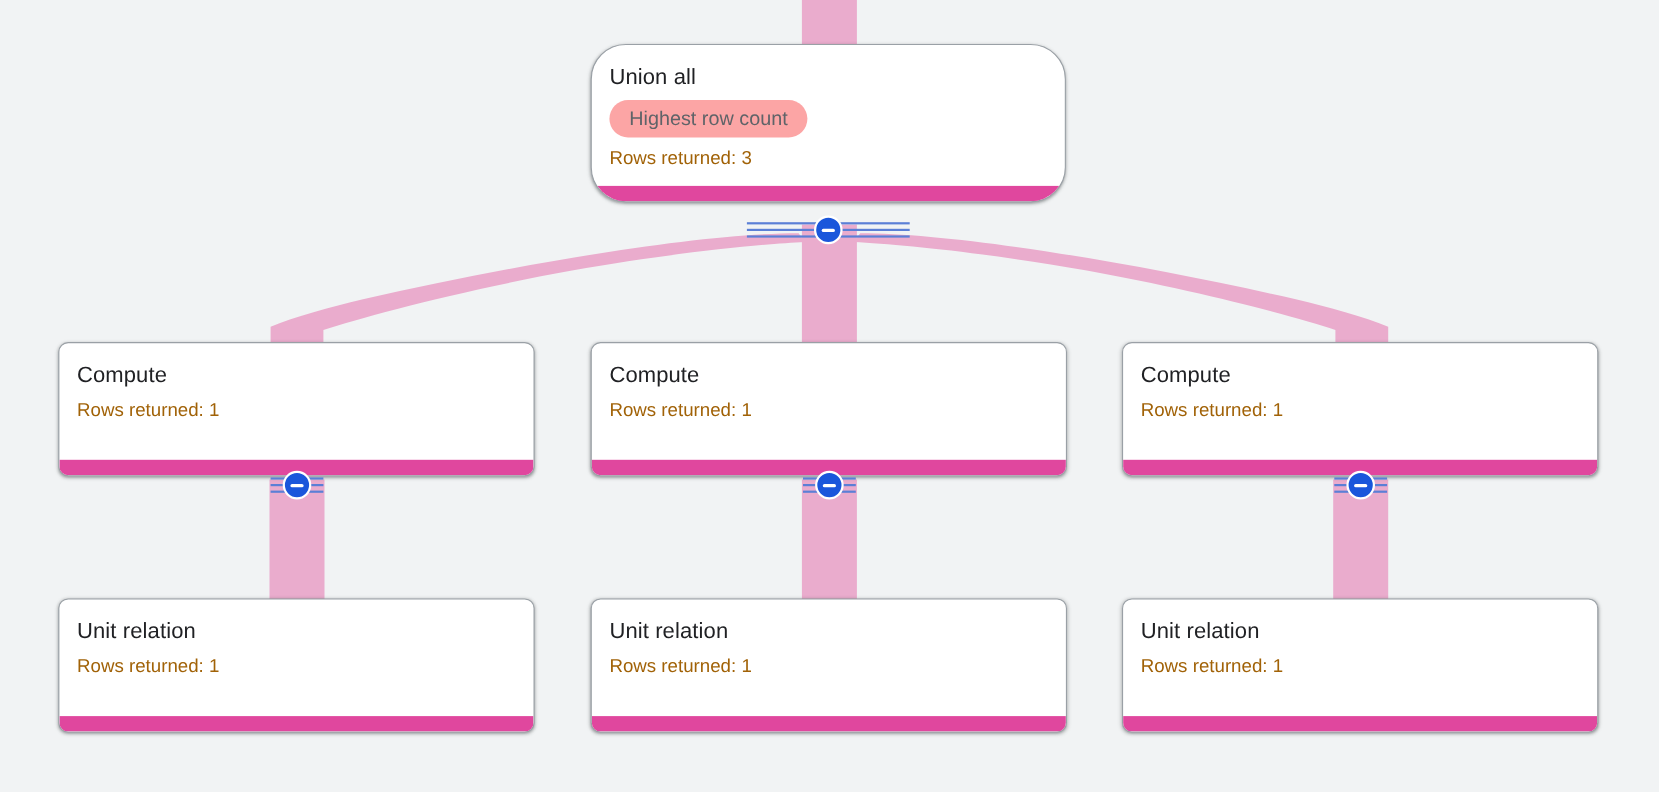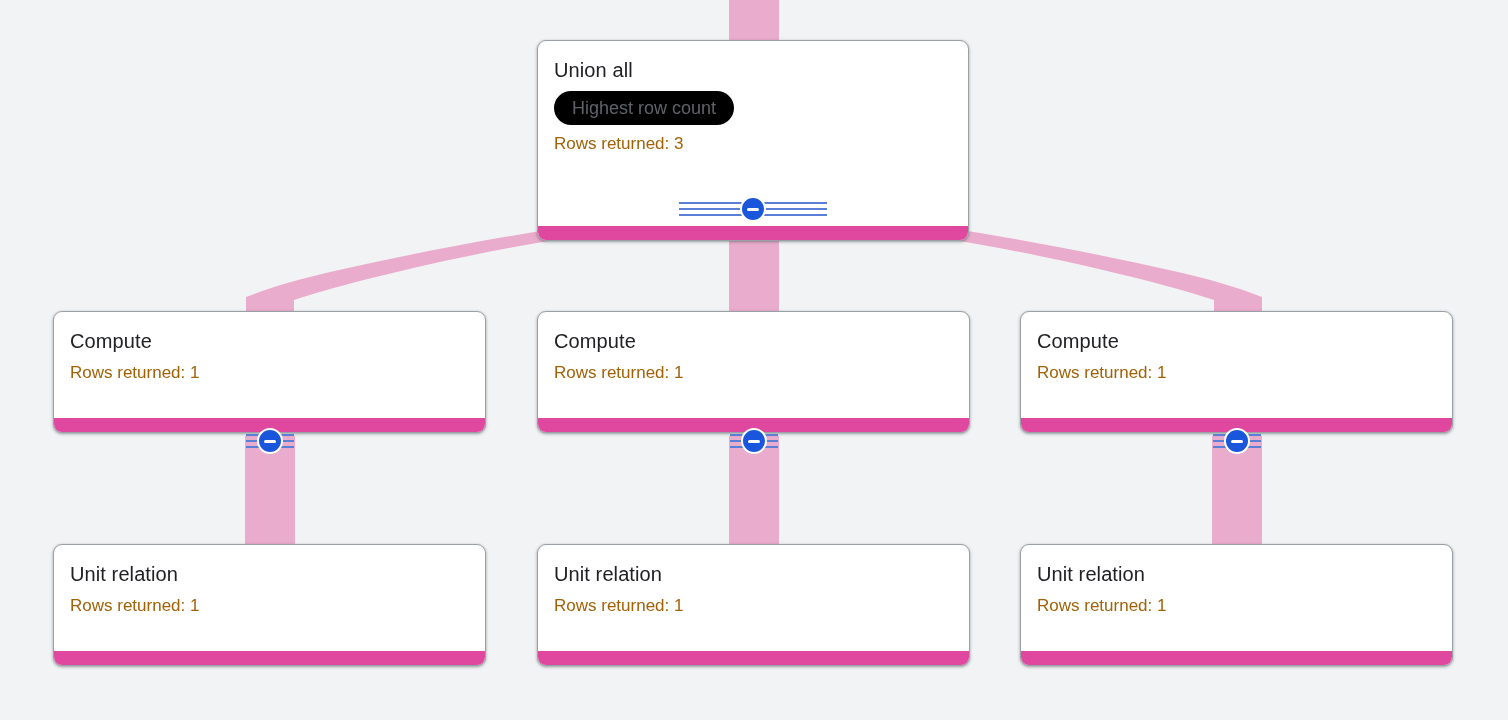--- a/index.html
+++ b/index.html
@@ -46,21 +46,21 @@
     line-height: 26px;
     color: #202124;
     font-weight: 500;
     letter-spacing: 0.1px;
     white-space: nowrap;
   }
   .node-badge {
     display: inline-block;
     margin-top: 8px;
     padding: 6px 18px;
-    background: #000000;
+    background: #fca5a5;
     color: #5f6368;
     font-size: 18px;
     line-height: 22px;
     border-radius: 18px;
     white-space: nowrap;
   }
   .node-rows {
     margin-top: 8px;
     font-size: 17px;
     line-height: 22px;
@@ -145,21 +145,21 @@
                C 1178,288 1088,264 988,246
                C 898,230 818,222 776,220
                Z"></path>
 
       <path d="M245,436 L295,436 L295,550 L245,550 Z"></path>
       <path d="M729,436 L779,436 L779,550 L729,550 Z"></path>
       <path d="M1212,436 L1262,436 L1262,550 L1212,550 Z"></path>
     </g>
   </svg>
 
-  <div class="node" style="left:537px; top:40px; width:432px; height:201px;">
+  <div class="node" style="left:537px; top:40px; width:432px; height:144px;border-radius:32px;">
     <div class="node-body">
       <div class="node-title">Union all</div>
       <div class="node-badge">Highest row count</div>
       <div class="node-rows">Rows returned: 3</div>
     </div>
     <div class="node-footer"></div>
   </div>
   <div class="collapse-rail" style="left:679px; top:202px; width:148px;">
     <span></span>
       <span></span>

